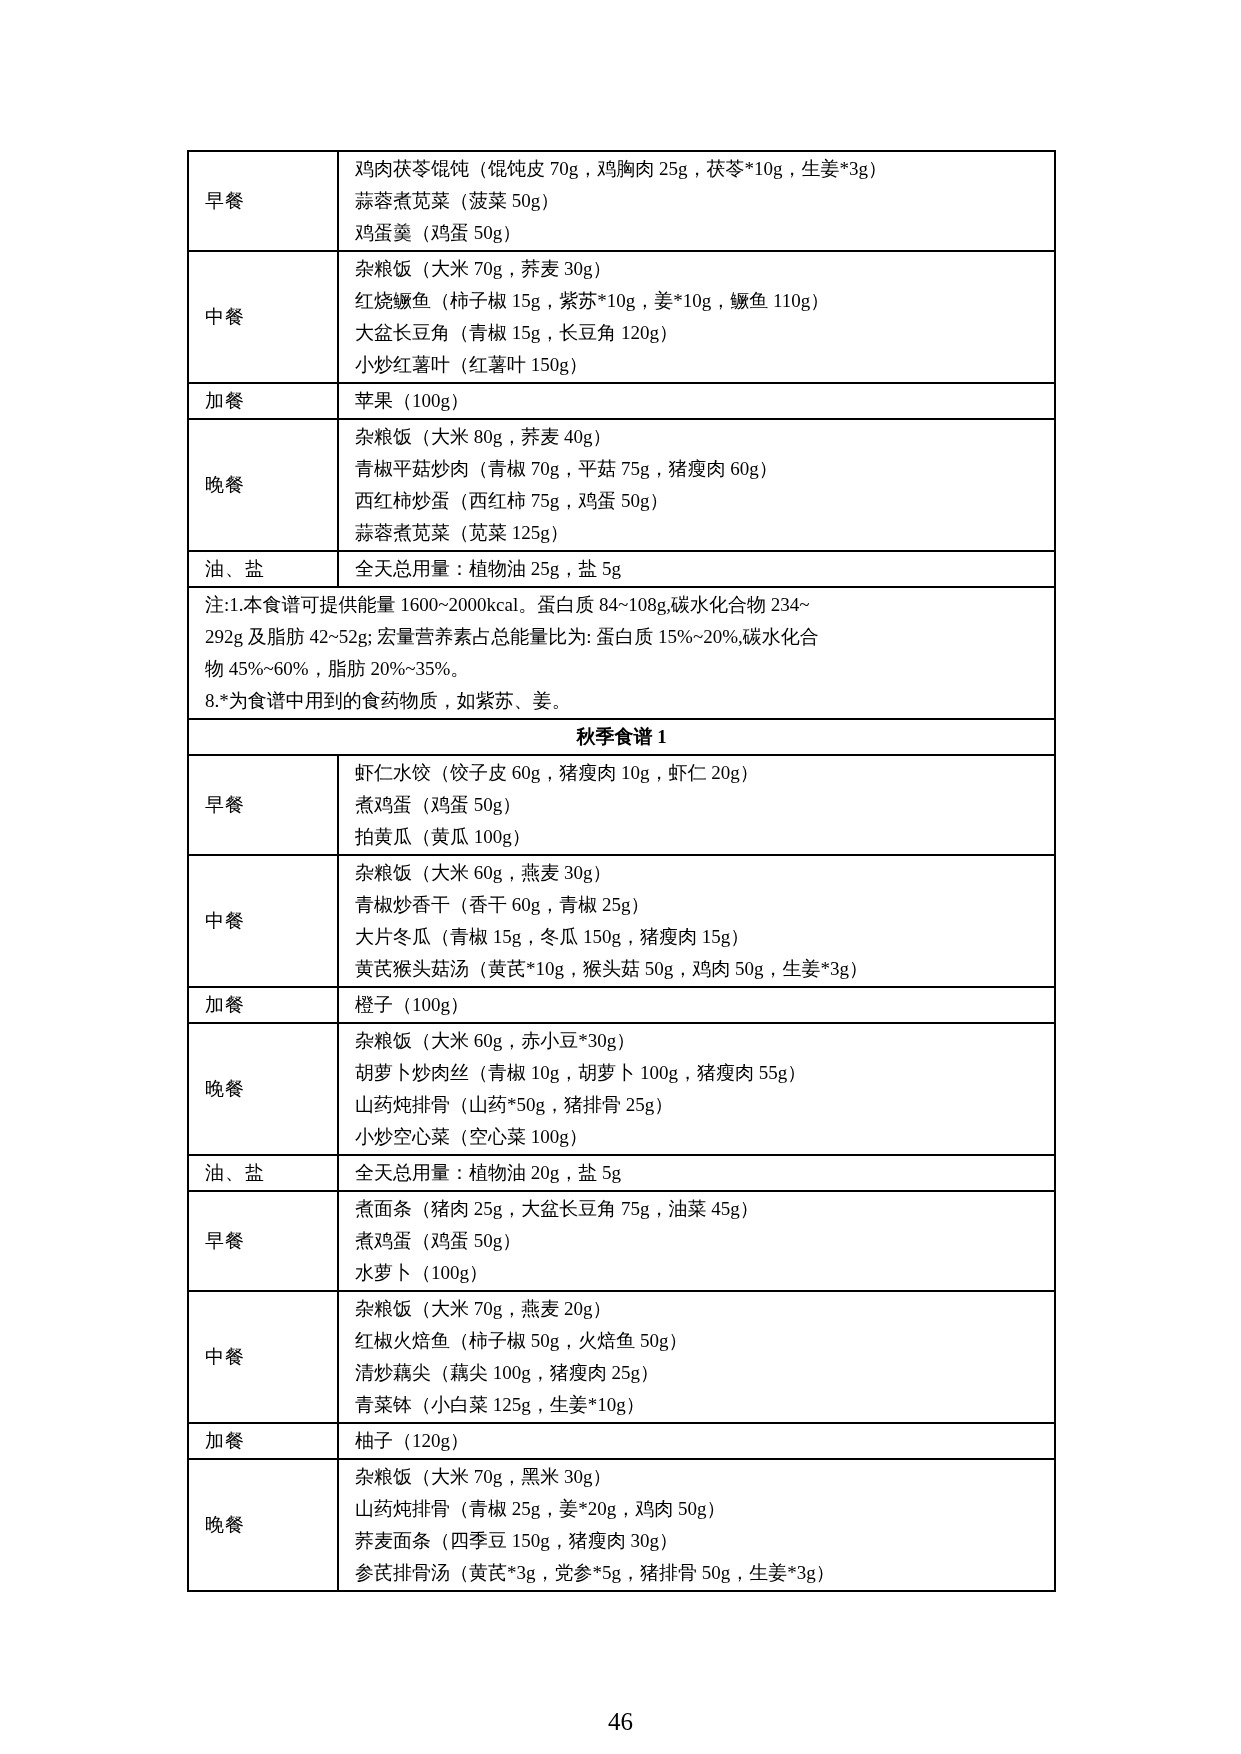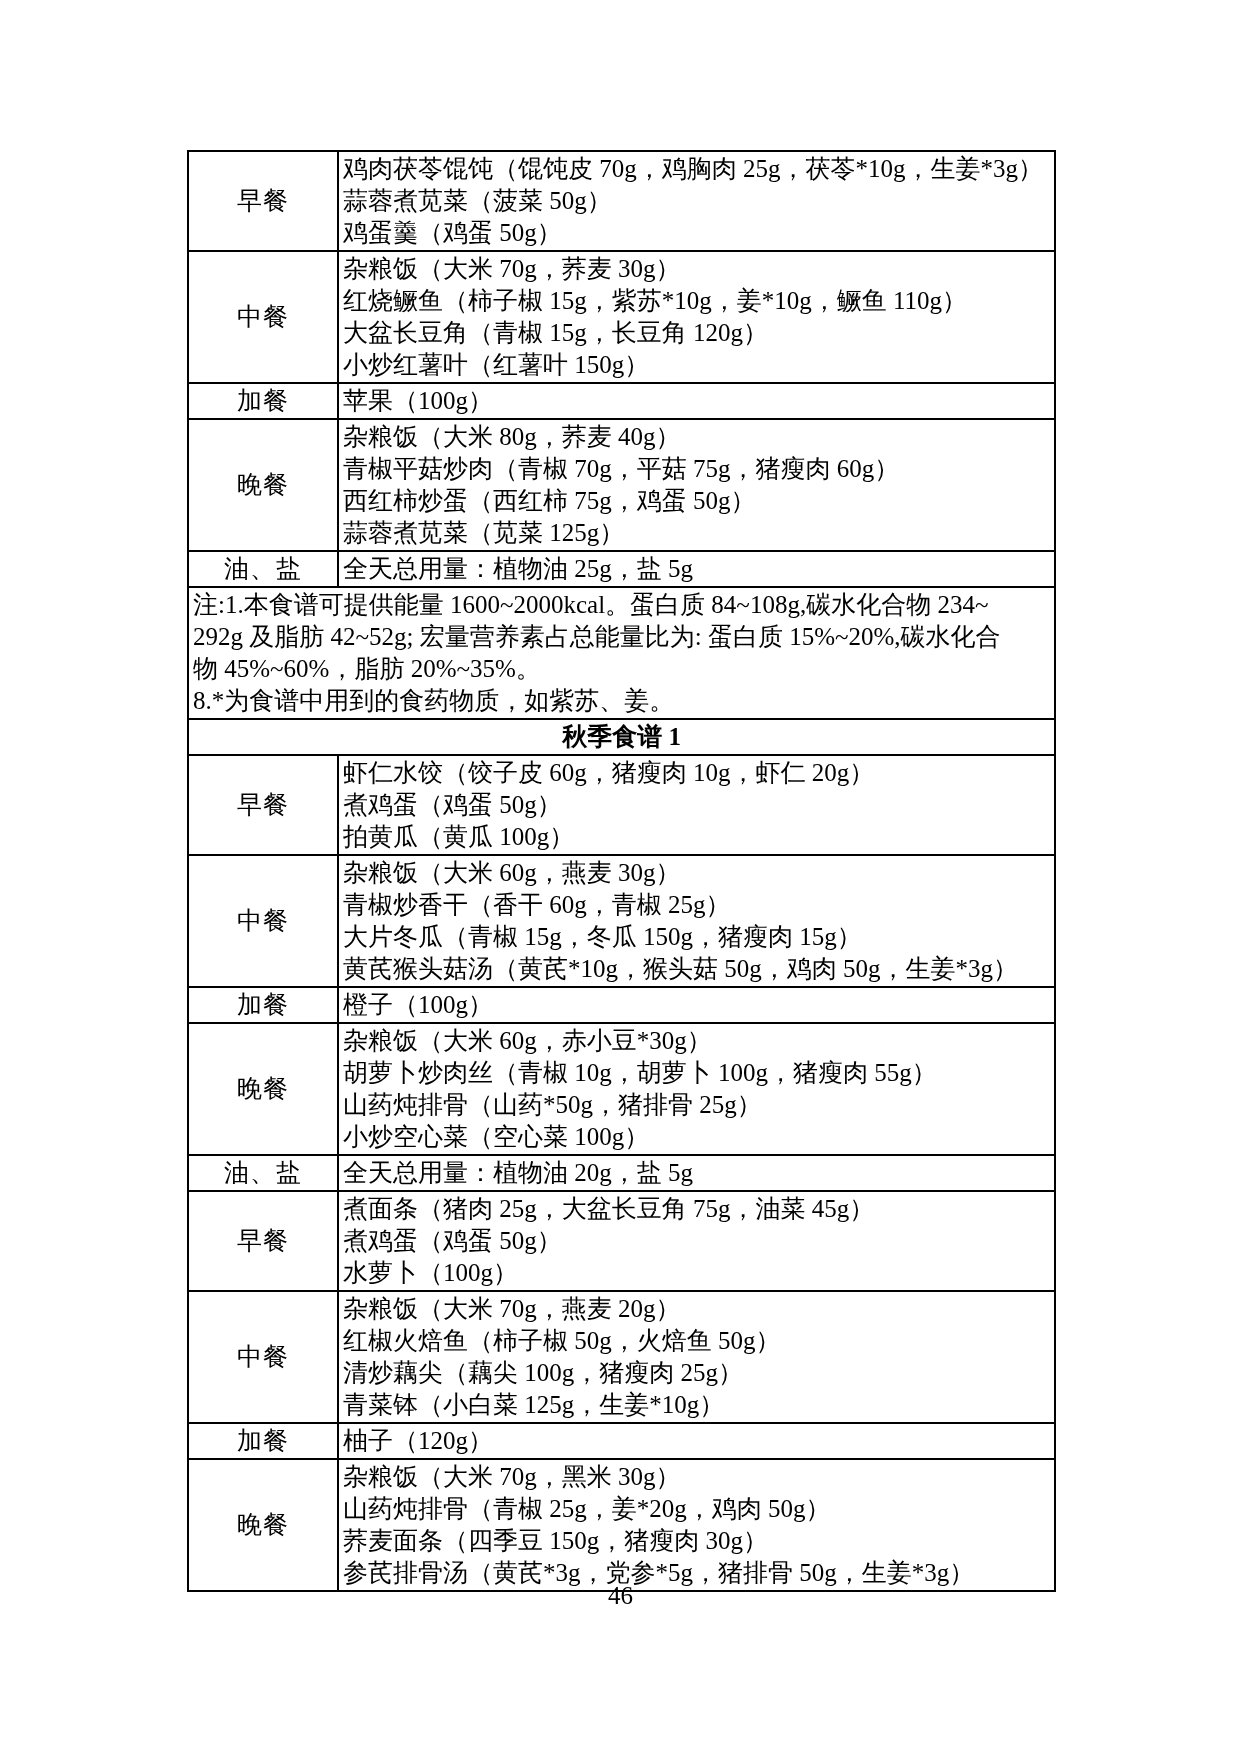--- a/index.html
+++ b/index.html
@@ -20,27 +20,26 @@
   table.menu-table {
     position: absolute;
     left: 187px;
     top: 150px;
     width: 867px;
     border-collapse: collapse;
     table-layout: fixed;
   }
   table.menu-table td {
     border: 2px solid #000000;
-    font-size: 25px;
+    font-size: 19px;
     line-height: 32px;
     vertical-align: middle;
-    padding: 1px 4px;
+    padding: 1px 16px;
   }
   td.label {
-    text-align: center;
     letter-spacing: 1px;
   }
   td.items {
     padding-left: 13px;
     padding-right: 4px;
   }
   .dish {
     white-space: nowrap;
     overflow: hidden;
   }
@@ -54,21 +53,21 @@
     white-space: nowrap;
     overflow: hidden;
   }
   td.section-header {
     text-align: center;
     font-weight: bold;
     border-radius: 17px;
   }
   .page-number {
     position: absolute;
-    top: 1582px;
+    top: 1708px;
     left: 0;
     width: 100%;
     text-align: center;
     font-size: 25px;
   }
 </style>
 </head>
 <body>
 
 <div class="page">

